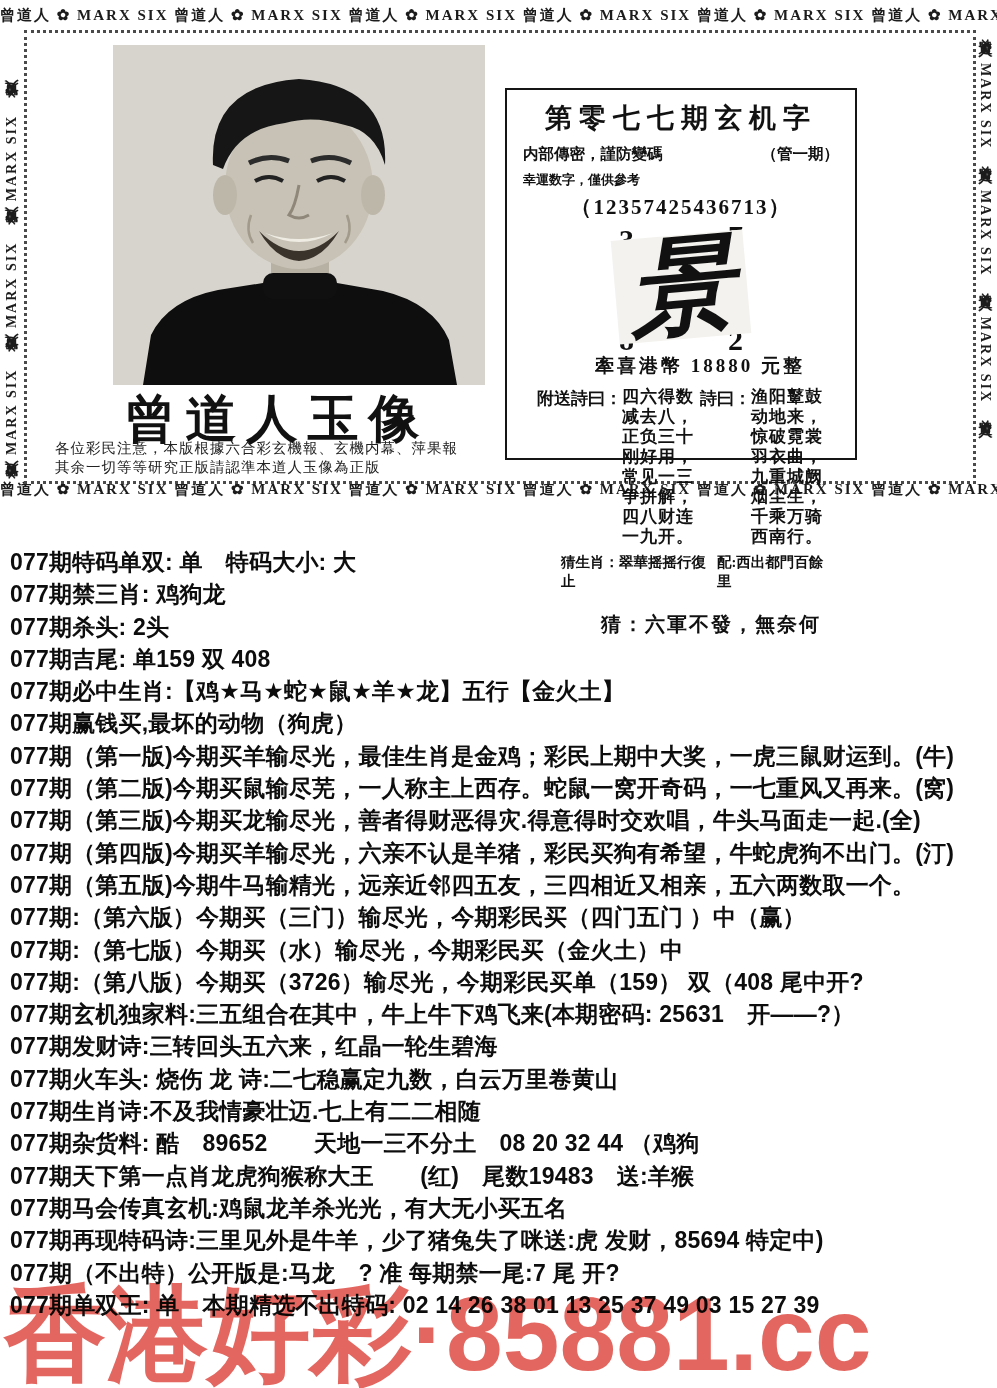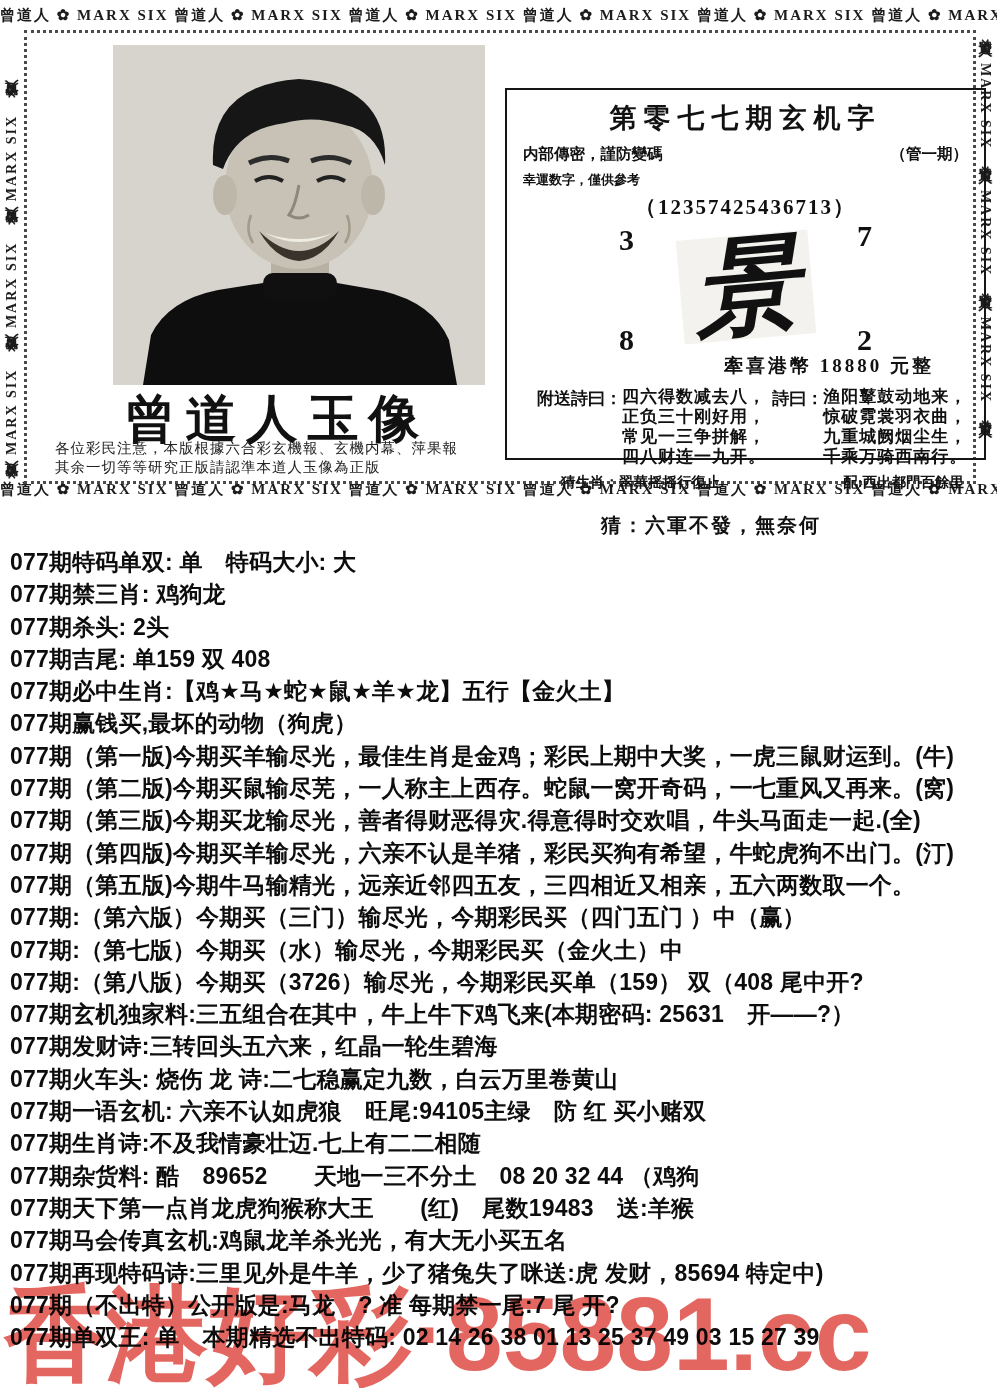--- a/index.html
+++ b/index.html
@@ -23,21 +23,21 @@
 
   
   .photo{position:absolute;left:86px;top:12px;width:372px;height:340px;overflow:hidden;}
   .caption{position:absolute;left:40px;top:352px;width:420px;text-align:center;
            font-size:51px;font-weight:bold;letter-spacing:10px;}
   .note{position:absolute;left:28px;width:450px;font-size:14.5px;letter-spacing:1px;color:#222;}
   .note.n1{top:406px;}
   .note.n2{top:425px;}
 
   
-  .mystery-box{position:absolute;left:478px;top:55px;width:481px;height:372px;
+  .mystery-box{position:absolute;left:478px;top:55px;width:352px;height:372px;
                border:2.5px solid #151515;padding:8px 16px;box-sizing:border-box;}
   .mb-title{text-align:center;font-size:27px;font-weight:bold;letter-spacing:7px;margin-top:2px;}
   .mb-row{display:flex;justify-content:space-between;font-size:15.5px;font-weight:bold;margin-top:8px;font-family:Liberation Serif, serif;}
   .mb-line2{font-size:13px;font-weight:bold;margin-top:6px;}
   .mb-lucky{text-align:center;font-size:21px;font-weight:bold;letter-spacing:2px;margin-top:4px;}
   .mb-glyph-area{position:relative;height:128px;margin-top:2px;}
   .mb-corner{position:absolute;font-size:30px;font-weight:bold;}
   .mb-corner.tl{left:96px;top:0;}
   .mb-corner.tr{right:96px;top:-4px;}
   .mb-corner.bl{left:96px;bottom:-6px;}
@@ -171,21 +171,20 @@
     <div class="tip-line">077期（第二版)今期买鼠输尽芜，一人称主上西存。蛇鼠一窝开奇码，一七重风又再来。(窝)</div>
     <div class="tip-line">077期（第三版)今期买龙输尽光，善者得财恶得灾.得意得时交欢唱，牛头马面走一起.(全)</div>
     <div class="tip-line">077期（第四版)今期买羊输尽光，六亲不认是羊猪，彩民买狗有希望，牛蛇虎狗不出门。(汀)</div>
     <div class="tip-line">077期（第五版)今期牛马输精光，远亲近邻四五友，三四相近又相亲，五六两数取一个。</div>
     <div class="tip-line">077期:（第六版）今期买（三门）输尽光，今期彩民买（四门五门 ）中（赢）</div>
     <div class="tip-line">077期:（第七版）今期买（水）输尽光，今期彩民买（金火土）中</div>
     <div class="tip-line">077期:（第八版）今期买（3726）输尽光，今期彩民买单（159） 双（408  尾中开?</div>
     <div class="tip-line">077期玄机独家料:三五组合在其中，牛上牛下鸡飞来(本期密码: 25631　开——?）</div>
     <div class="tip-line">077期发财诗:三转回头五六来，红晶一轮生碧海</div>
     <div class="tip-line">077期火车头: 烧伤 龙 诗:二七稳赢定九数，白云万里卷黄山</div>
-    <div class="tip-line">077期一语玄机: 六亲不认如虎狼　旺尾:94105主绿　防 红 买小赌双</div>
     <div class="tip-line">077期生肖诗:不及我情豪壮迈.七上有二二相随</div>
     <div class="tip-line">077期杂货料: 酷　89652　　天地一三不分土　08 20 32 44 （鸡狗</div>
     <div class="tip-line">077期天下第一点肖龙虎狗猴称大王　　(红)　尾数19483　送:羊猴</div>
     <div class="tip-line">077期马会传真玄机:鸡鼠龙羊杀光光，有大无小买五名</div>
     <div class="tip-line">077期再现特码诗:三里见外是牛羊，少了猪兔失了咪送:虎 发财，85694 特定中)</div>
     <div class="tip-line">077期（不出特）公开版是:马龙　? 准 每期禁一尾:7 尾 开?</div>
     <div class="tip-line">077期单双王: 单　本期精选不出特码: 02 14 26 38 01 13 25 37 49 03 15 27 39</div>
   </div>
 
 <div class="watermark" style="color: rgb(224, 82, 74);">香港好彩·85881.cc</div>

